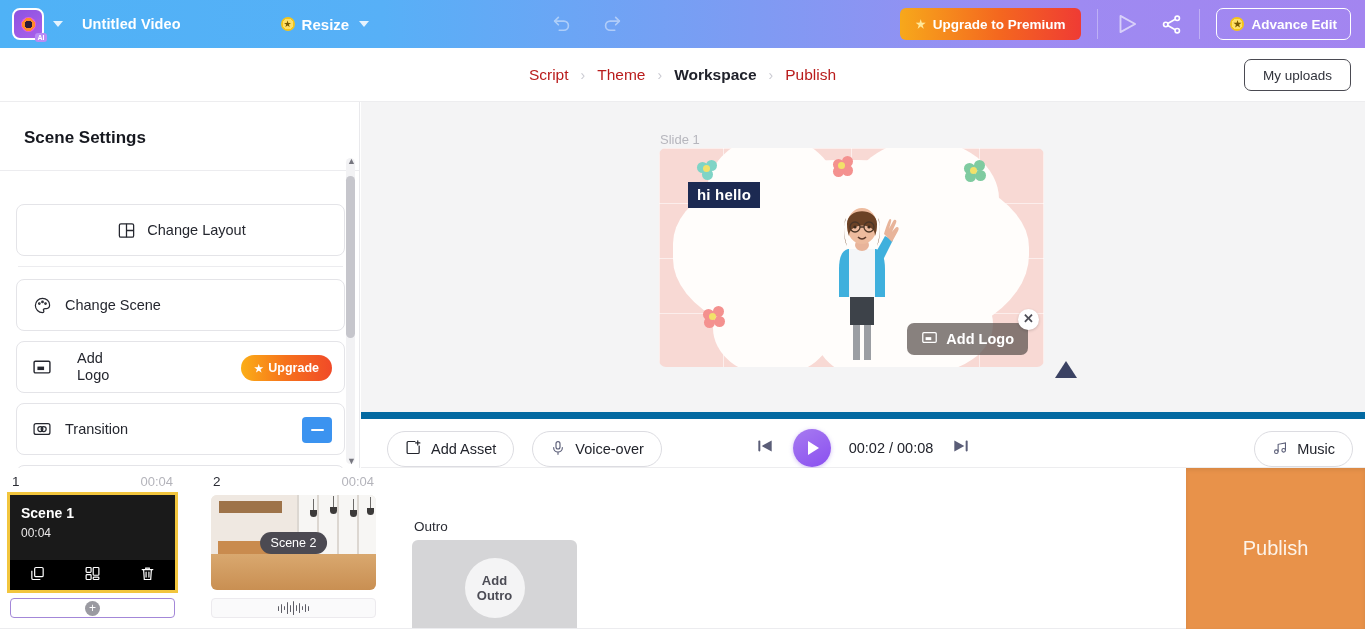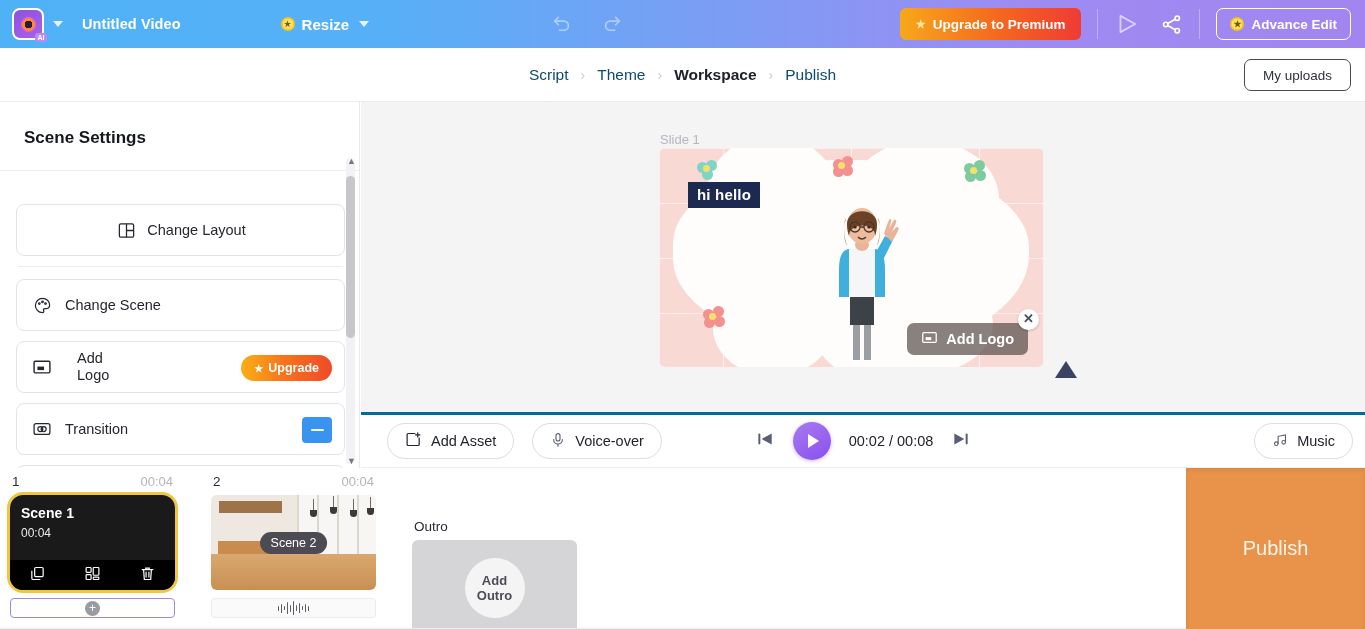--- a/index.html
+++ b/index.html
@@ -63,21 +63,21 @@
     font-size: 13.5px; font-weight: 600; margin-right: 14px; cursor: pointer; white-space: nowrap;
   }
 
   
   .breadcrumb-bar {
     position: absolute; left: 0; top: 48px; width: 1365px; height: 54px;
     background: #fff; border-bottom: 1px solid #ededef;
     display: flex; align-items: center;
   }
   .crumbs { display: flex; align-items: center; margin: 0 auto; gap: 0; }
-  .crumb { font-size: 15.5px; color: #0c4a6e; padding: 0 12px; cursor: pointer; white-space: nowrap; }
+  .crumb { font-size: 15.5px; color: #b91c1c; padding: 0 12px; cursor: pointer; white-space: nowrap; }
   .crumb.active { color: #20222b; font-weight: bold; }
   .crumb-sep { color: #cbcbd2; font-size: 14px; }
   .my-uploads {
     position: absolute; right: 14px; top: 11px;
     height: 32px; padding: 0 18px; border: 1px solid #4a4a52; border-radius: 7px;
     background: #fff; color: #31333c; font-size: 13.5px;
     display: flex; align-items: center; cursor: pointer; white-space: nowrap;
   }
 
   
@@ -181,22 +181,22 @@
   }
   .expand-tri {
     position: absolute; left: 694px; top: 259px; width: 0; height: 0;
     border-left: 11px solid transparent; border-right: 11px solid transparent;
     border-bottom: 17px solid #3b4263; cursor: pointer;
   }
 
   
   .playerbar {
     position: absolute; left: 361px; top: 412px; width: 1004px; height: 56px;
-    background: #fff; border-top: 3px solid #0369a1; border-bottom: 1px solid #ededef;
-    display: flex; align-items: center;
+    background: #fff; border-top: 7px solid #0369a1; border-bottom: 1px solid #ededef;
+    display: flex; align-items: flex-end;
   }
   .pill-btn {
     display: flex; align-items: center; gap: 9px; height: 36px; padding: 0 17px;
     border: 1px solid #dcdce1; border-radius: 19px; background: #fff;
     font-size: 14.5px; color: #22242c; cursor: pointer; white-space: nowrap;
   }
   .pl-center { position: absolute; left: 0; right: 0; display: flex; align-items: center; justify-content: center; gap: 18px; }
   .play-circle {
     width: 38px; height: 38px; border-radius: 50%;
     background: linear-gradient(150deg,#a77bf0,#8a4ff0);
@@ -210,21 +210,21 @@
   .timeline {
     position: absolute; left: 0; top: 468px; width: 1186px; height: 161px;
     background: #fff; overflow: hidden;
   }
   .tl-track { display: flex; padding: 6px 0 0 10px; gap: 36px; }
   .scene-col { width: 165px; }
   .scene-meta { display: flex; justify-content: space-between; align-items: baseline; padding: 0 2px 6px; }
   .scene-num { font-size: 13.5px; color: #2a2c34; }
   .scene-dur { font-size: 13px; color: #b4b4bb; }
   .thumb-box { position: relative; width: 165px; height: 95px; border-radius: 6px; overflow: hidden; cursor: pointer; }
-  .thumb-box.selected { outline: 3px solid #f2c53d; outline-offset: 0; border-radius: 13px; }
+  .thumb-box.selected { outline: 3px solid #f2c53d; outline-offset: 0; border-radius: 0; }
   .thumb-dark { background: #1a1a1a; width: 100%; height: 100%; position: relative; }
   .thumb-dark .nm { position: absolute; left: 11px; top: 10px; color: #fff; font-size: 14px; font-weight: bold; }
   .thumb-dark .dur { position: absolute; left: 11px; top: 31px; color: #eceaea; font-size: 12px; }
   .thumb-actions {
     position: absolute; left: 0; bottom: 0; width: 100%; height: 30px; background: #000;
     display: flex; align-items: center; justify-content: space-around;
   }
   .thumb-cafe { width: 100%; height: 100%; position: relative; background: #efe9e2; }
   .cafe-floor { position: absolute; left: 0; bottom: 0; width: 100%; height: 38%; background: linear-gradient(180deg,#d9a86f,#c98f52); }
   .cafe-wall { position: absolute; left: 0; top: 0; width: 52%; height: 62%; background: #efe8e1; }

